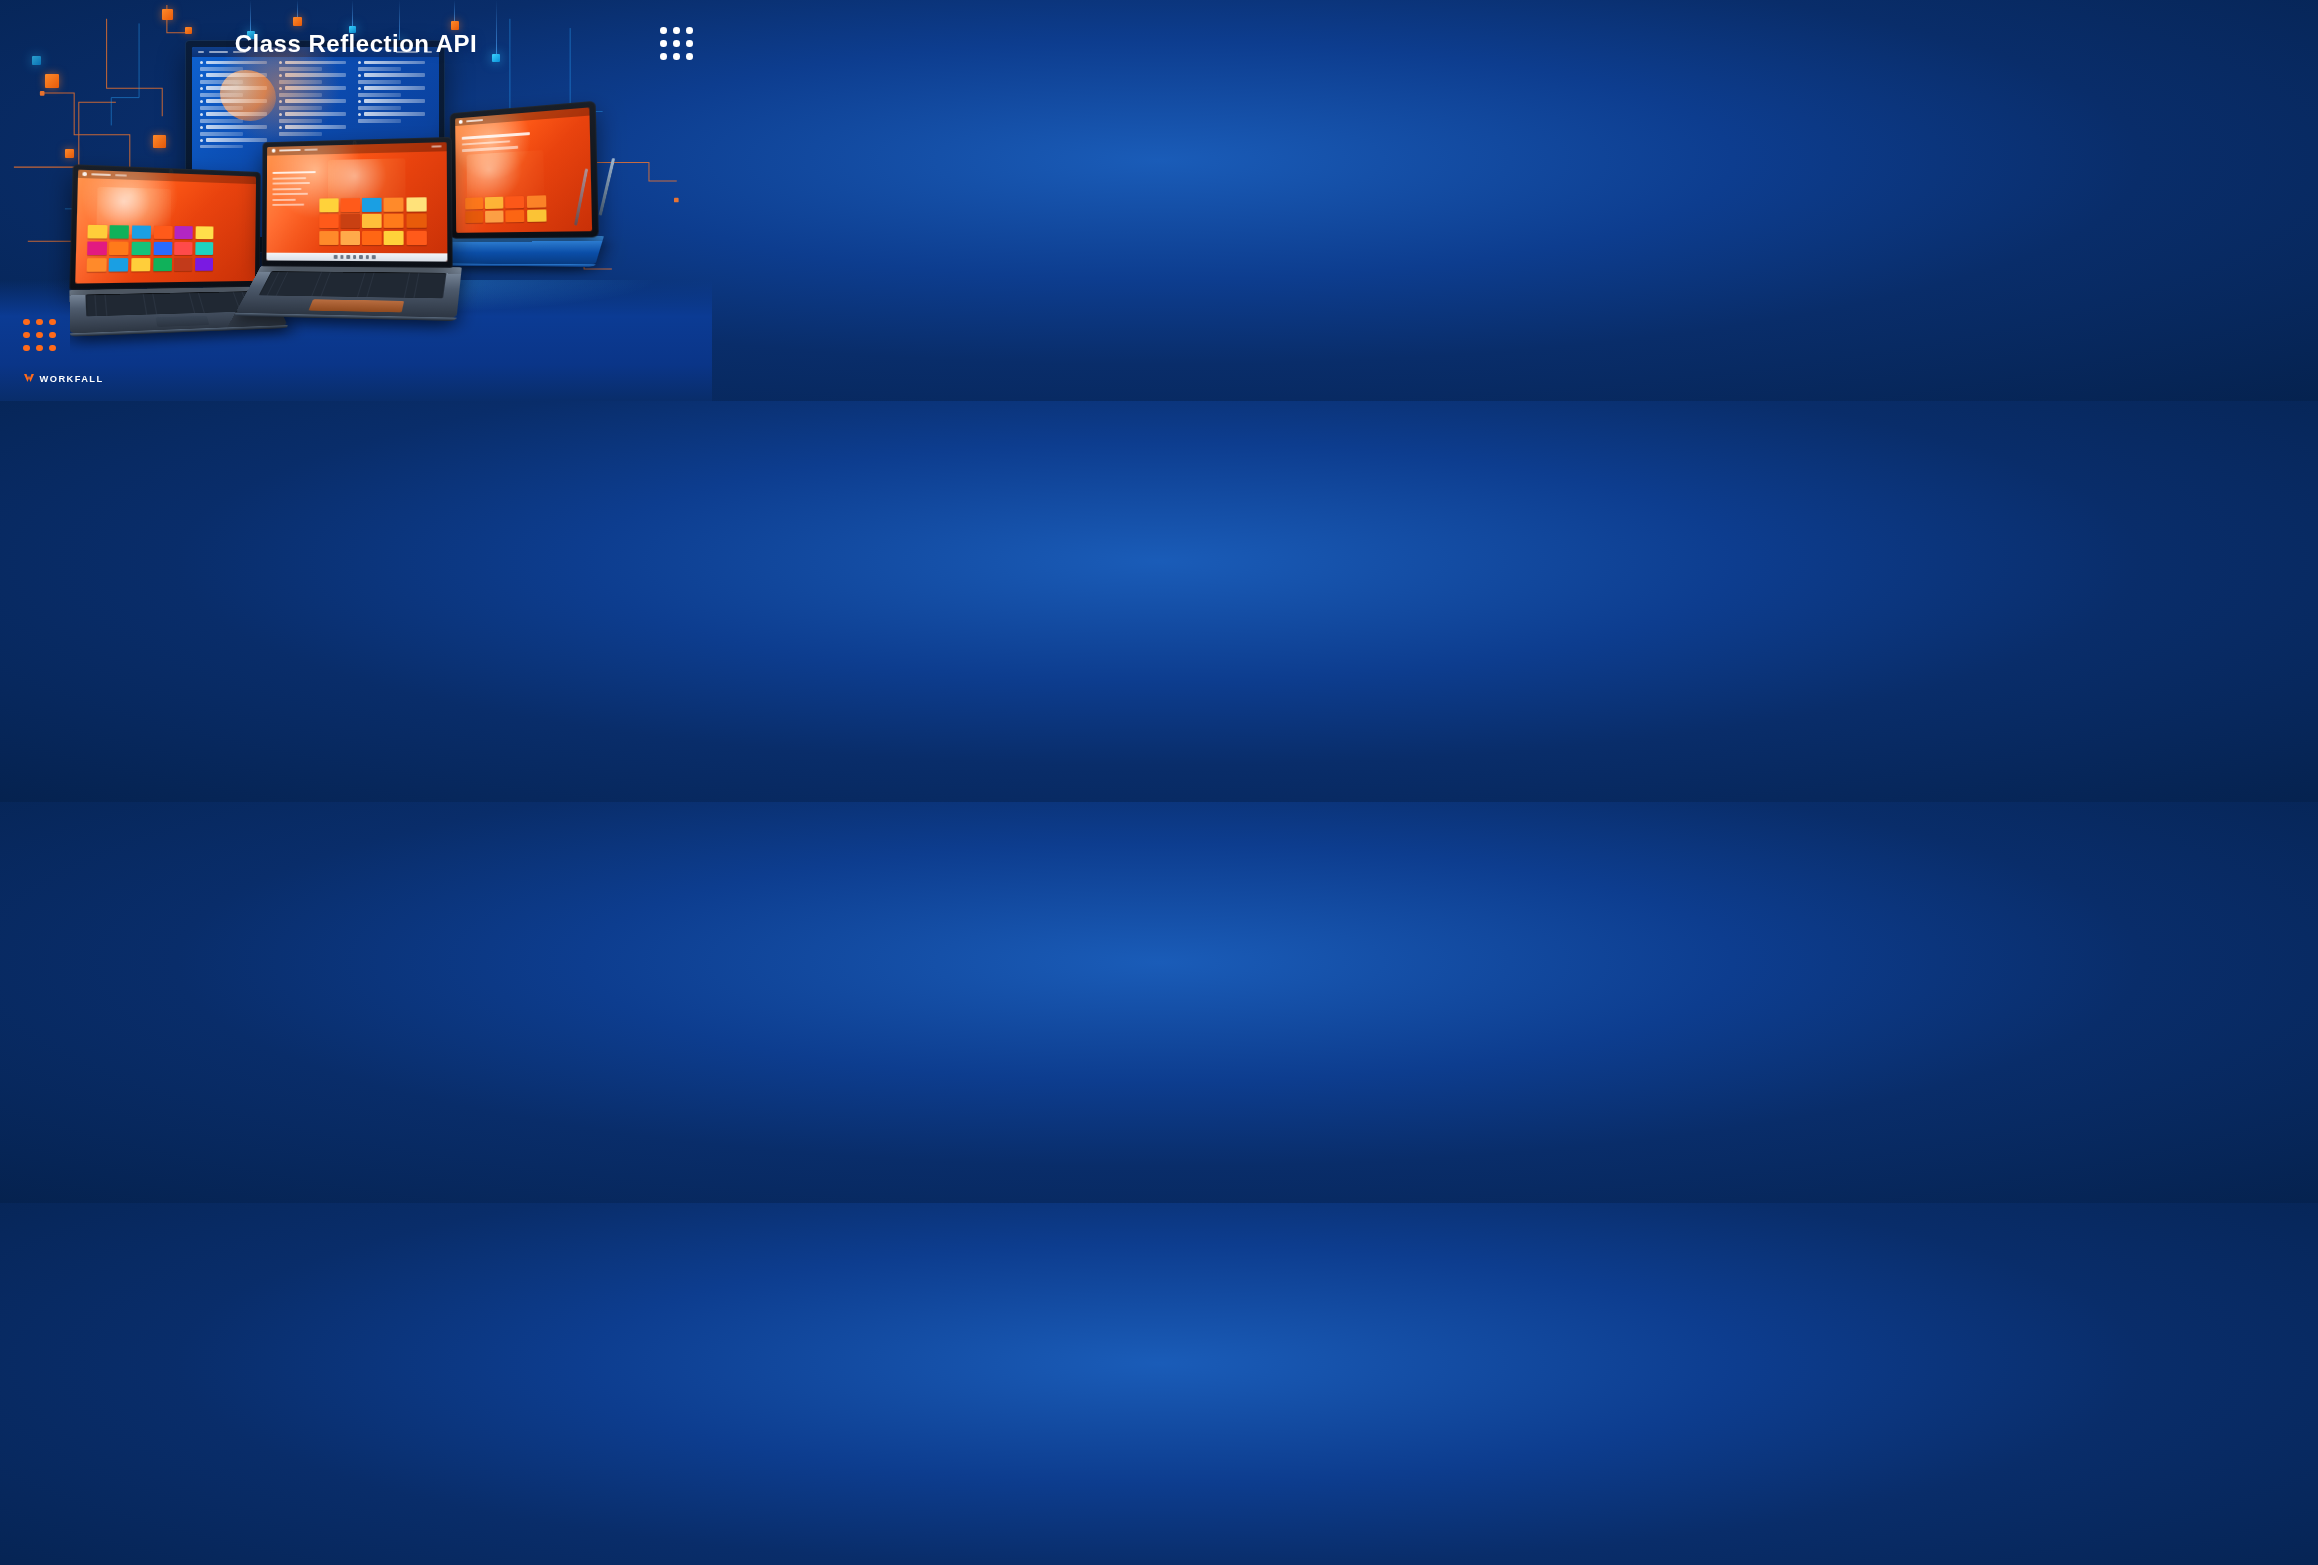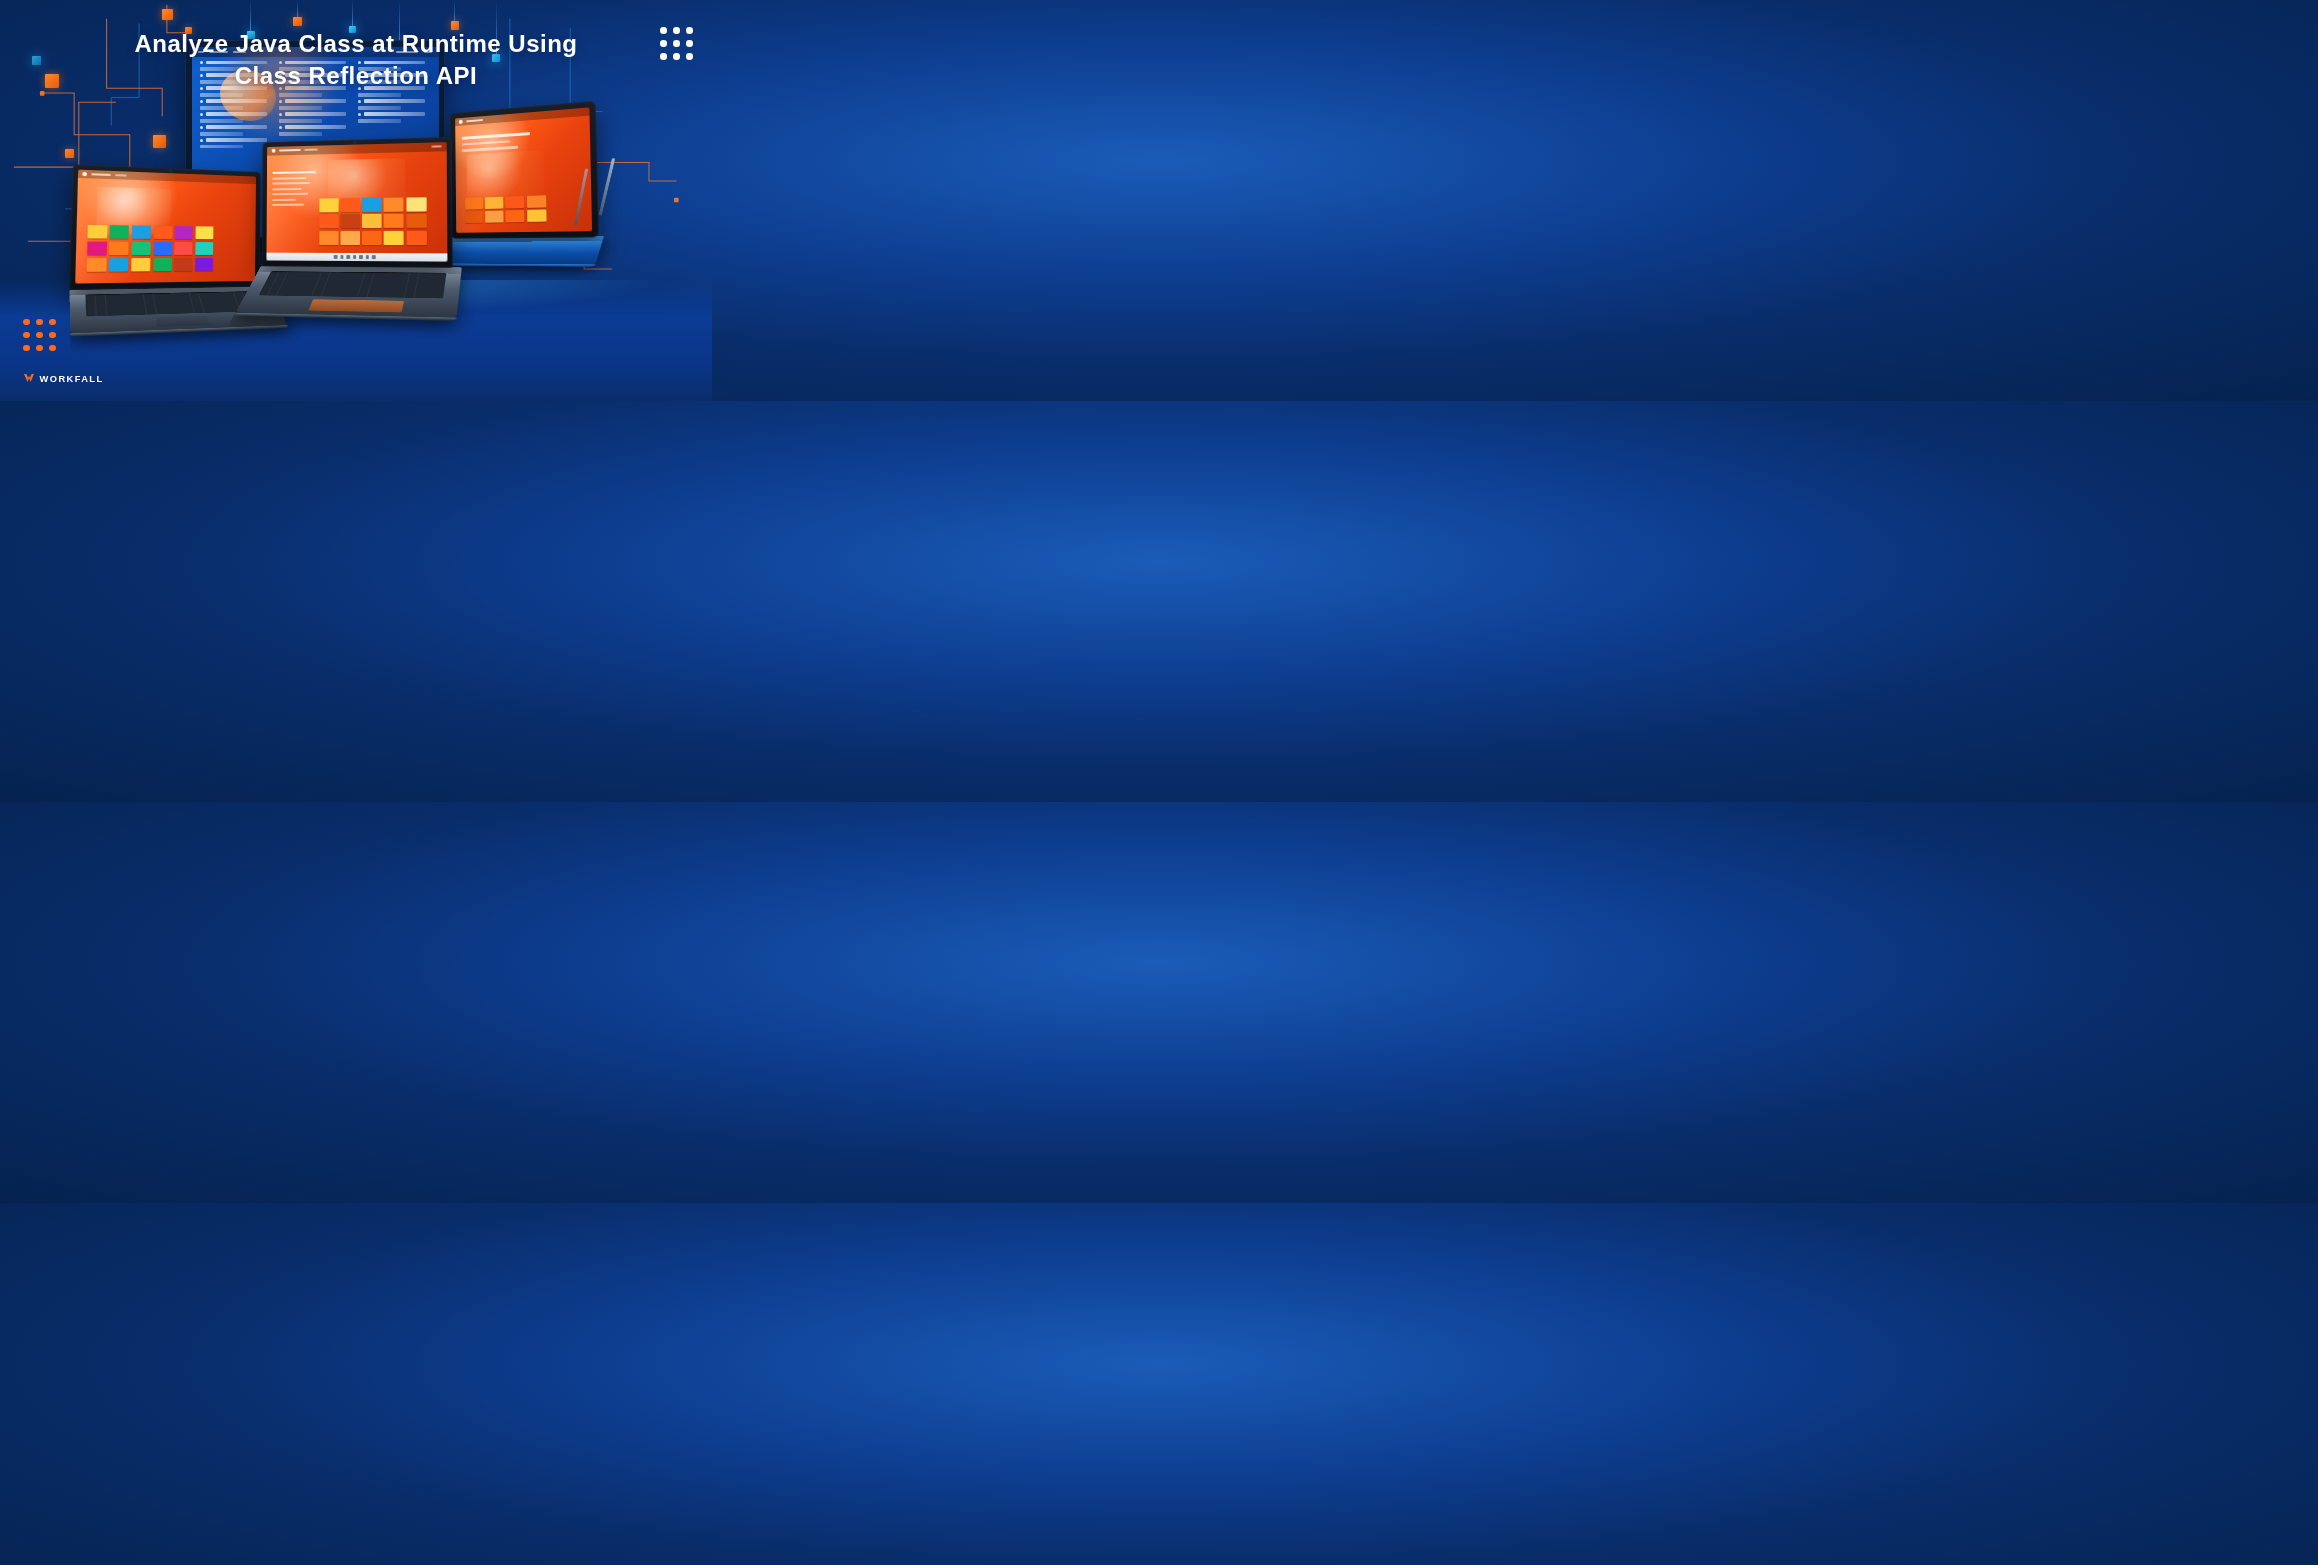--- a/index.html
+++ b/index.html
@@ -584,21 +584,20 @@
         <div class="edge" style="background:linear-gradient(180deg,#2a7ad0,#0a3a80);"></div>
       </div>
 
     <span class="stand" style="right:-4.6px; top:56px; transform:rotate(14deg);"></span>
     <span class="stand" style="right:19.5px; top:65px; transform:rotate(12deg); opacity:0.7;"></span>
   </div>
 
 </div>
 
 <div class="title-wrap">
-  <div class="title-line">Analyze Java Class at Runtime Using</div>
   <div class="title-line">Class Reflection API</div>
 </div>
 
 <div class="dotgrid white" style="right:19.5px; top:27px;">
   <span></span>
     <span></span>
     <span></span>
   <span></span>
     <span></span>
     <span></span>

